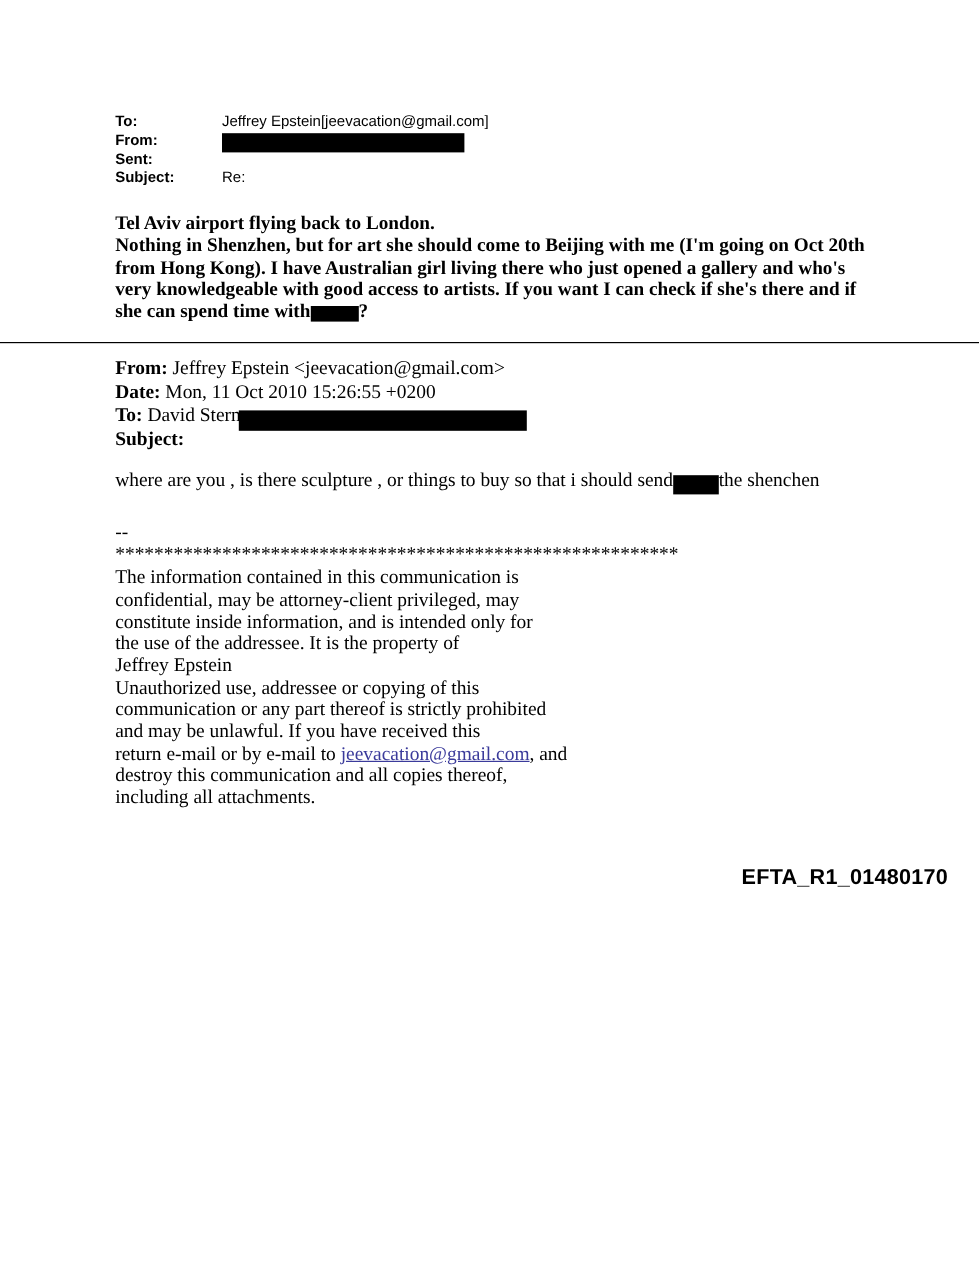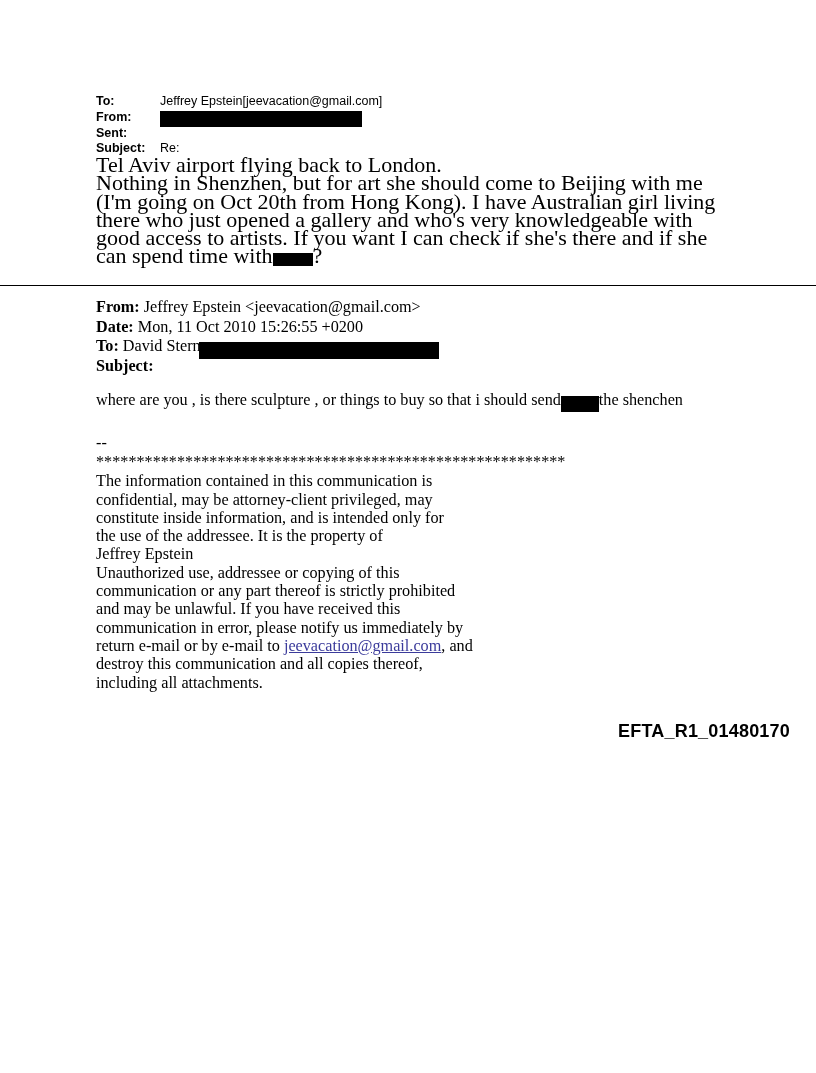--- a/index.html
+++ b/index.html
@@ -38,41 +38,43 @@
     min-height: 15.6px;
   }
   .hdr-label {
     width: 64px;
     flex: 0 0 64px;
     font-weight: bold;
   }
   .hdr-value {
     flex: 1 1 auto;
     position: relative;
+    margin-left: 25px;
   }
   .redact {
     display: inline-block;
     background: #000000;
     vertical-align: middle;
   }
   .redact-from {
     width: 202px;
     height: 16px;
     position: relative;
     top: 1px;
   }
 
   
   .msg1 {
     position: absolute;
     left: 96px;
-    top: 156px;
+    top: 178px;
     width: 628px;
-    font-size: 22px;
+    font-size: 16px;
     line-height: 18.3px;
+    font-weight: bold;
   }
   .msg1 p {
     margin: 0;
   }
   .redact-inline-1 {
     width: 40px;
     height: 13px;
     position: relative;
     top: 1px;
   }
@@ -205,21 +207,20 @@
     <p>--</p>
     <p class="stars">**********************************************************</p>
     <p>The information contained in this communication is</p>
     <p>confidential, may be attorney-client privileged, may</p>
     <p>constitute inside information, and is intended only for</p>
     <p>the use of the addressee. It is the property of</p>
     <p>Jeffrey Epstein</p>
     <p>Unauthorized use, addressee or copying of this</p>
     <p>communication or any part thereof is strictly prohibited</p>
     <p>and may be unlawful. If you have received this</p>
-    <p>communication in error, please notify us immediately by</p>
     <p><span>return e-mail or by e-mail to </span><span class="link">jeevacation@gmail.com</span><span>, and</span></p>
     <p>destroy this communication and all copies thereof,</p>
     <p>including all attachments.</p>
   </div>
 
   <div class="bates">EFTA_R1_01480170</div>
 
 </div>
 
 </body></html>

